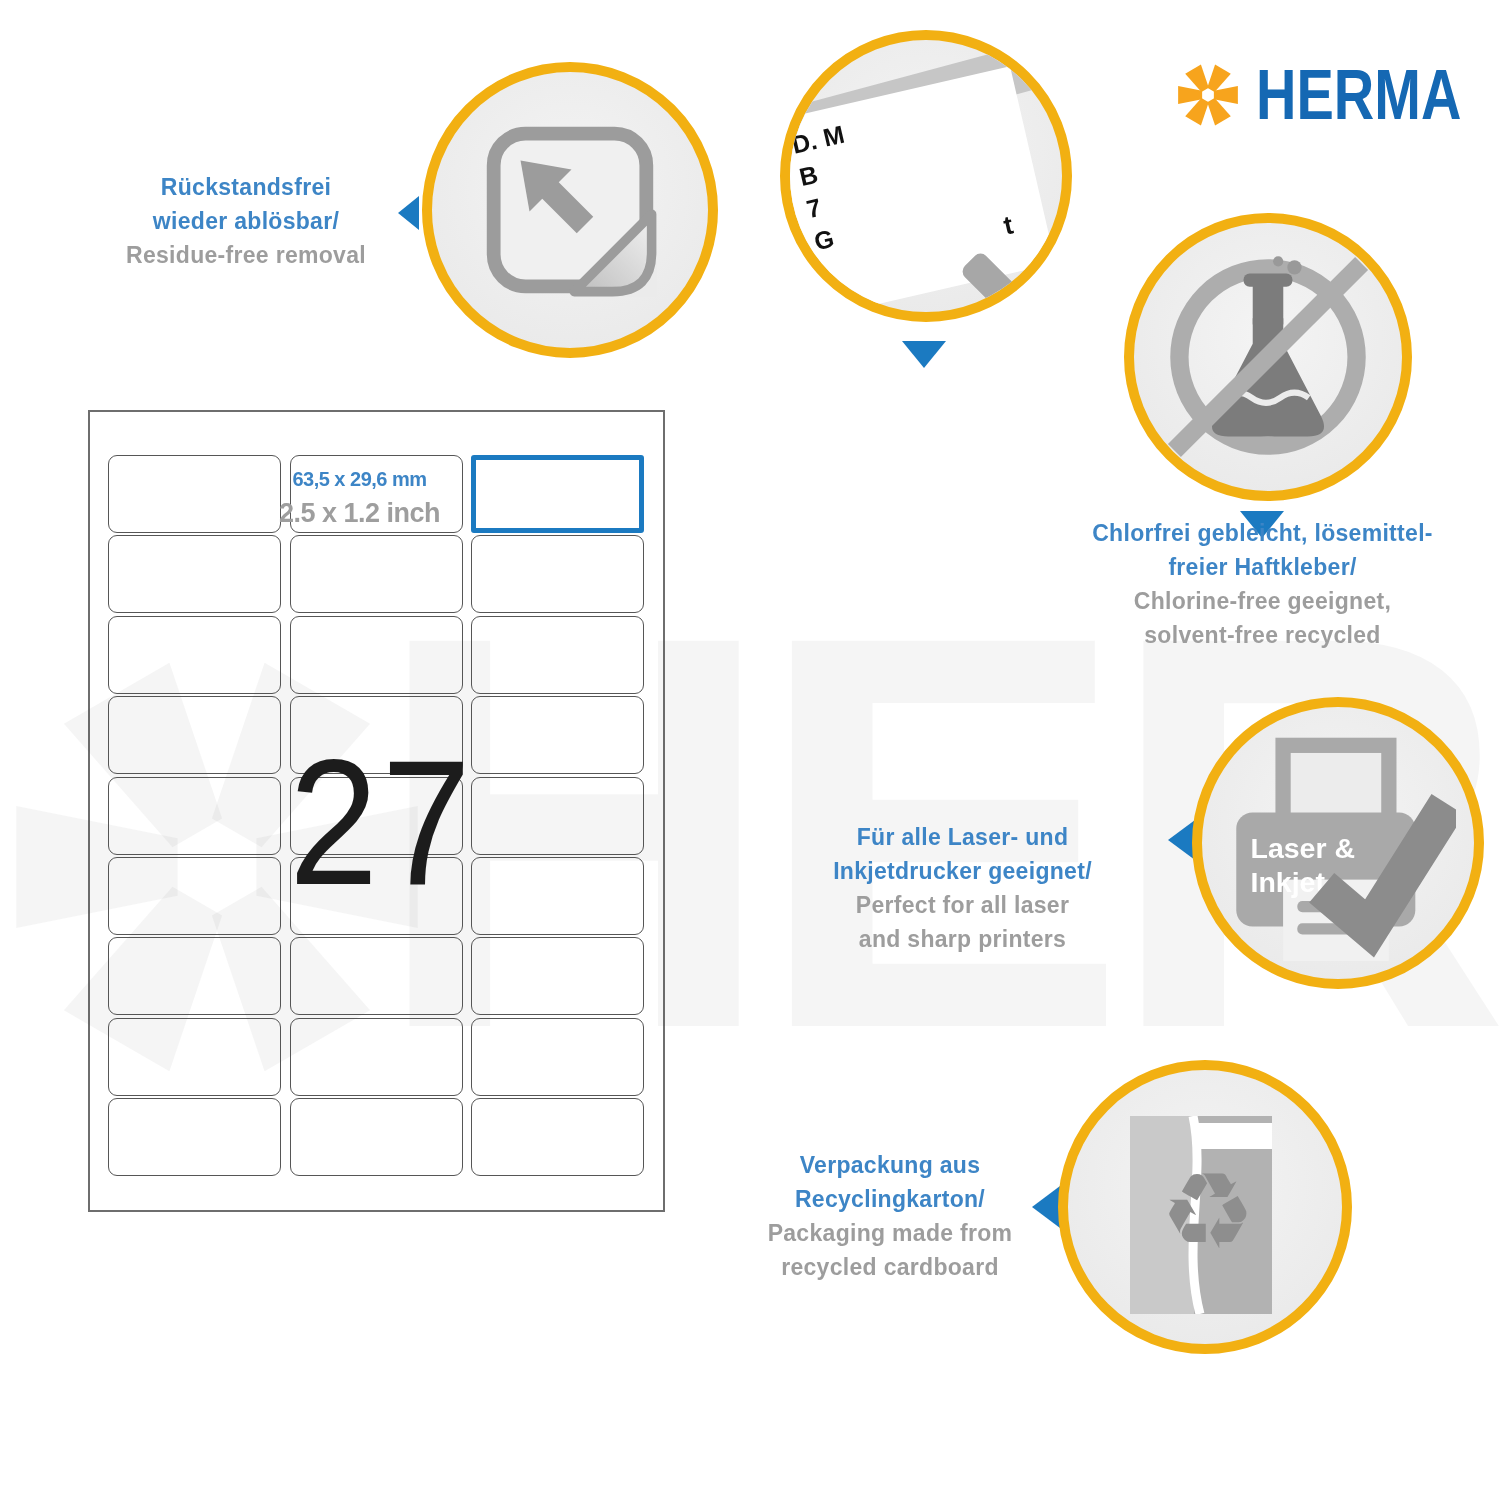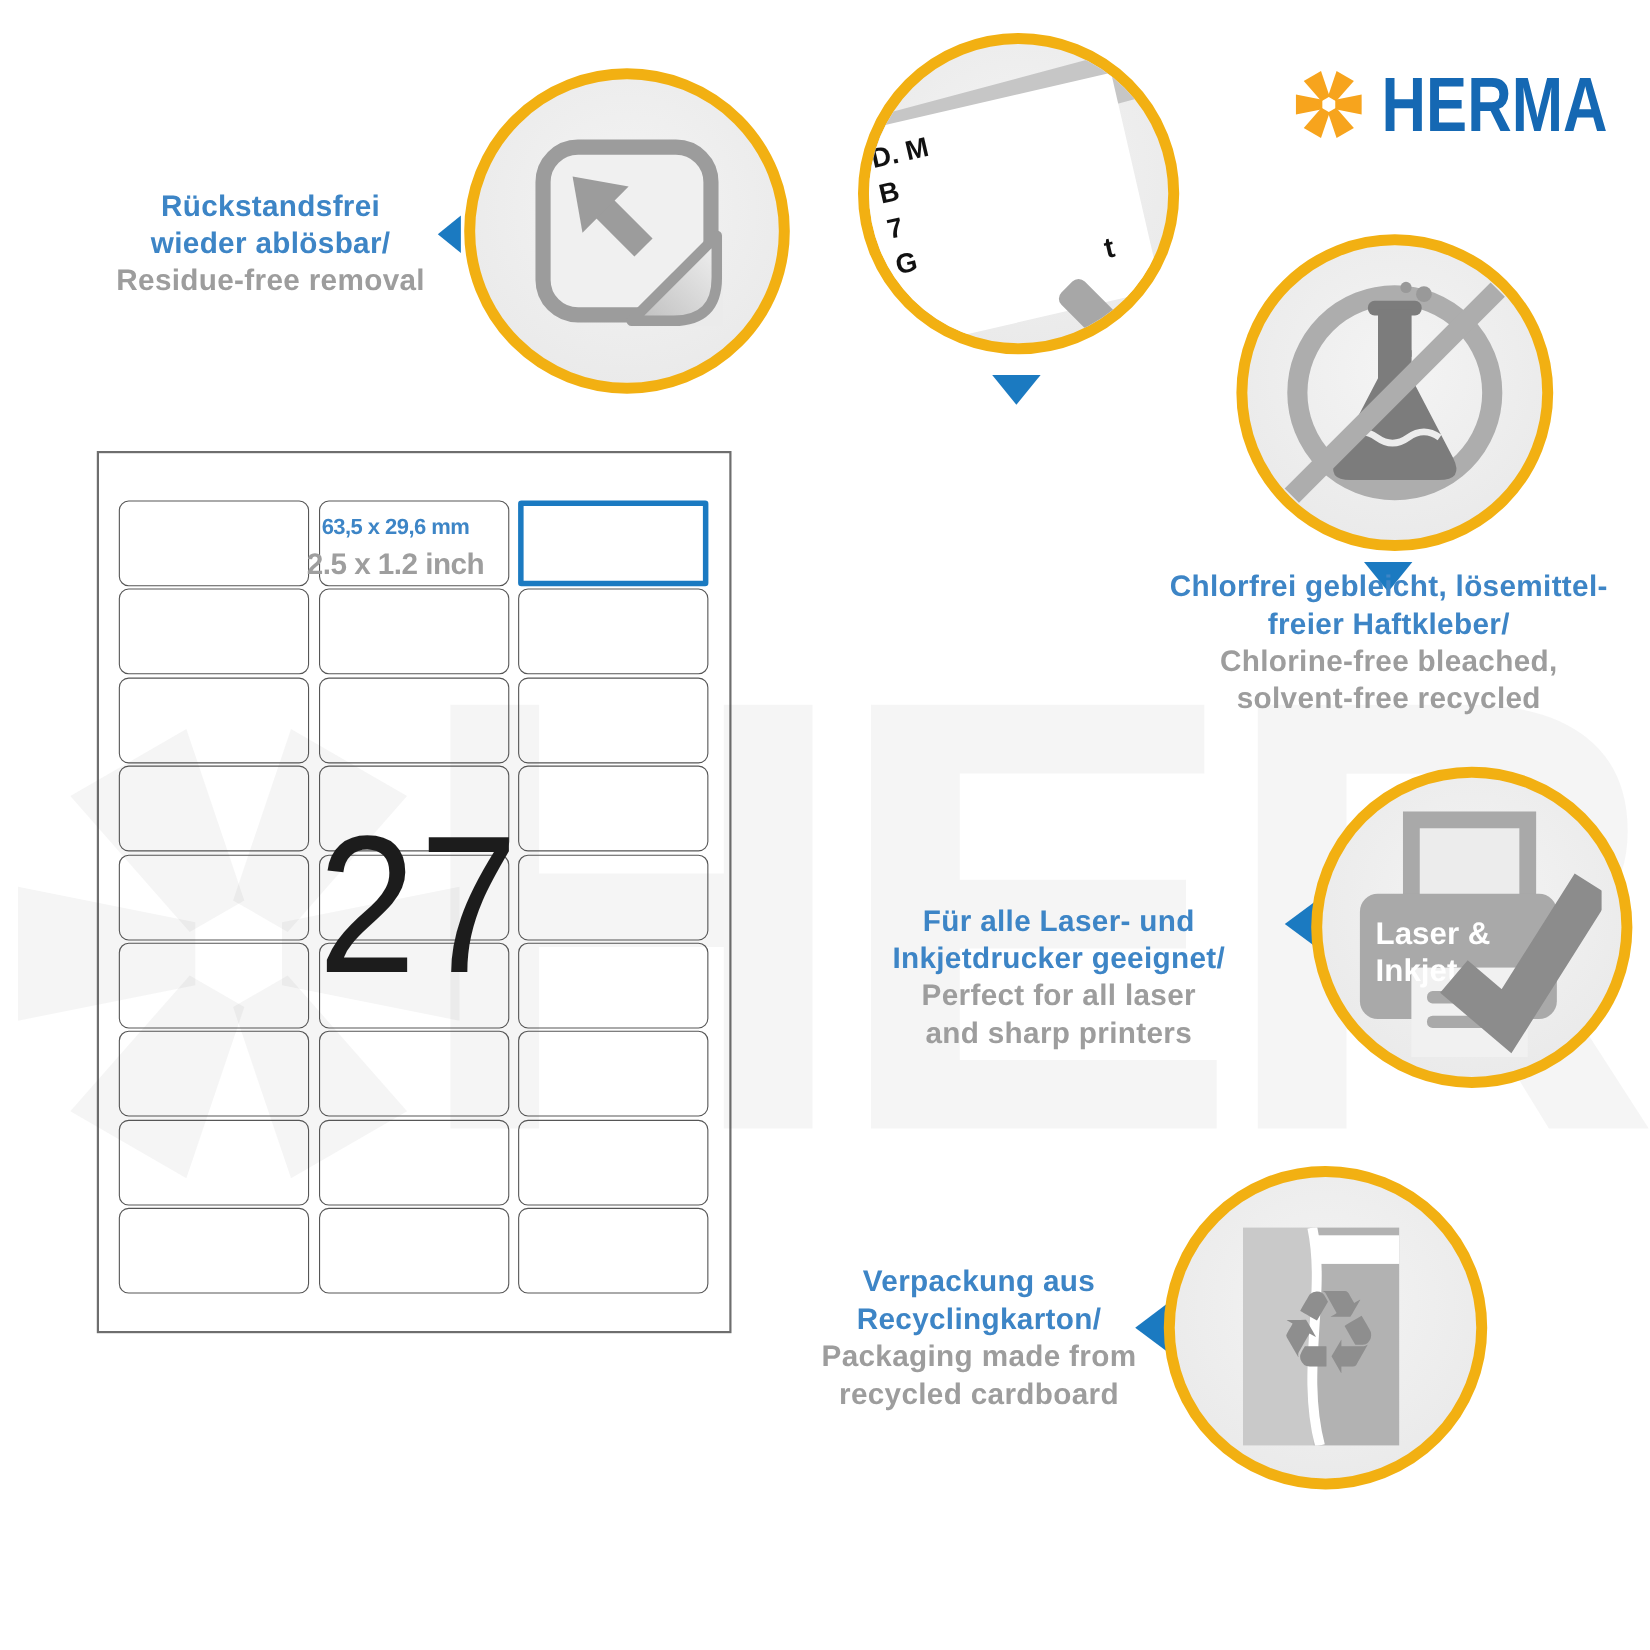--- a/index.html
+++ b/index.html
@@ -25,21 +25,21 @@
   .cell{border:1.5px solid #565656;border-radius:9px;background:#fff;box-sizing:border-box;}
   .cell-hl{border:5px solid #1b7ac1;border-radius:3px;}
 
   .dims{position:absolute;left:252px;top:462px;width:215px;text-align:center;z-index:4;line-height:34px;}
   .dim-mm{font-size:20px;font-weight:700;color:#3d85c6;letter-spacing:-0.5px;}
   .dim-inch{font-size:27px;font-weight:700;color:#9e9e9e;letter-spacing:-0.5px;}
   .count{position:absolute;left:289px;top:734px;font-size:178px;font-weight:400;color:#1c1c1c;
          line-height:1;z-index:4;transform:scaleX(0.9);transform-origin:left top;letter-spacing:4px;}
 
   
-  .callout{position:absolute;font-size:27px;font-weight:700;line-height:34px;letter-spacing:0.3px;
+  .callout{position:absolute;font-size:23px;font-weight:700;line-height:34px;letter-spacing:0.3px;
            text-align:center;z-index:3;}
   .blue{color:#3d85c6;display:block;}
   .grey{color:#9d9d9d;display:block;}
   .co1{left:60px;top:170px;width:372px;}
   .co2{left:770px;top:366px;width:306px;}
   .co3{left:1030px;top:516px;width:465px;}
   .co4{left:740px;top:784px;width:445px;margin-top:36px;}
   .co5{left:700px;top:1148px;width:380px;}
 
   
@@ -204,21 +204,21 @@
       <path d="M 66,150 Q 80,140 94,150 T 122,150 T 150,150" fill="none" stroke="#ececec" stroke-width="6"></path>
       <rect x="101" y="-20" width="18" height="260" fill="#adadad" transform="rotate(45 110 110)"></rect>
       <circle cx="120" cy="16" r="5" fill="#999999"></circle>
       <circle cx="136" cy="22" r="7" fill="#999999"></circle>
     </svg>
   </div>
   <div class="tri tri-d3"></div>
   <div class="callout co3">
     <span class="blue">Chlorfrei gebleicht, lösemittel-</span>
     <span class="blue">freier Haftkleber/</span>
-    <span class="grey">Chlorine-free bleached,</span>
+    <span class="grey">Chlorine-free geeignet,</span>
     <span class="grey">solvent-free recycled</span>
   </div>
 
   <div class="callout co4">
     <span class="blue">Für alle Laser- und</span>
     <span class="blue">Inkjetdrucker geeignet/</span>
     <span class="grey">Perfect for all laser</span>
     <span class="grey">and sharp printers</span>
   </div>
   <div class="tri tri-l4"></div>

